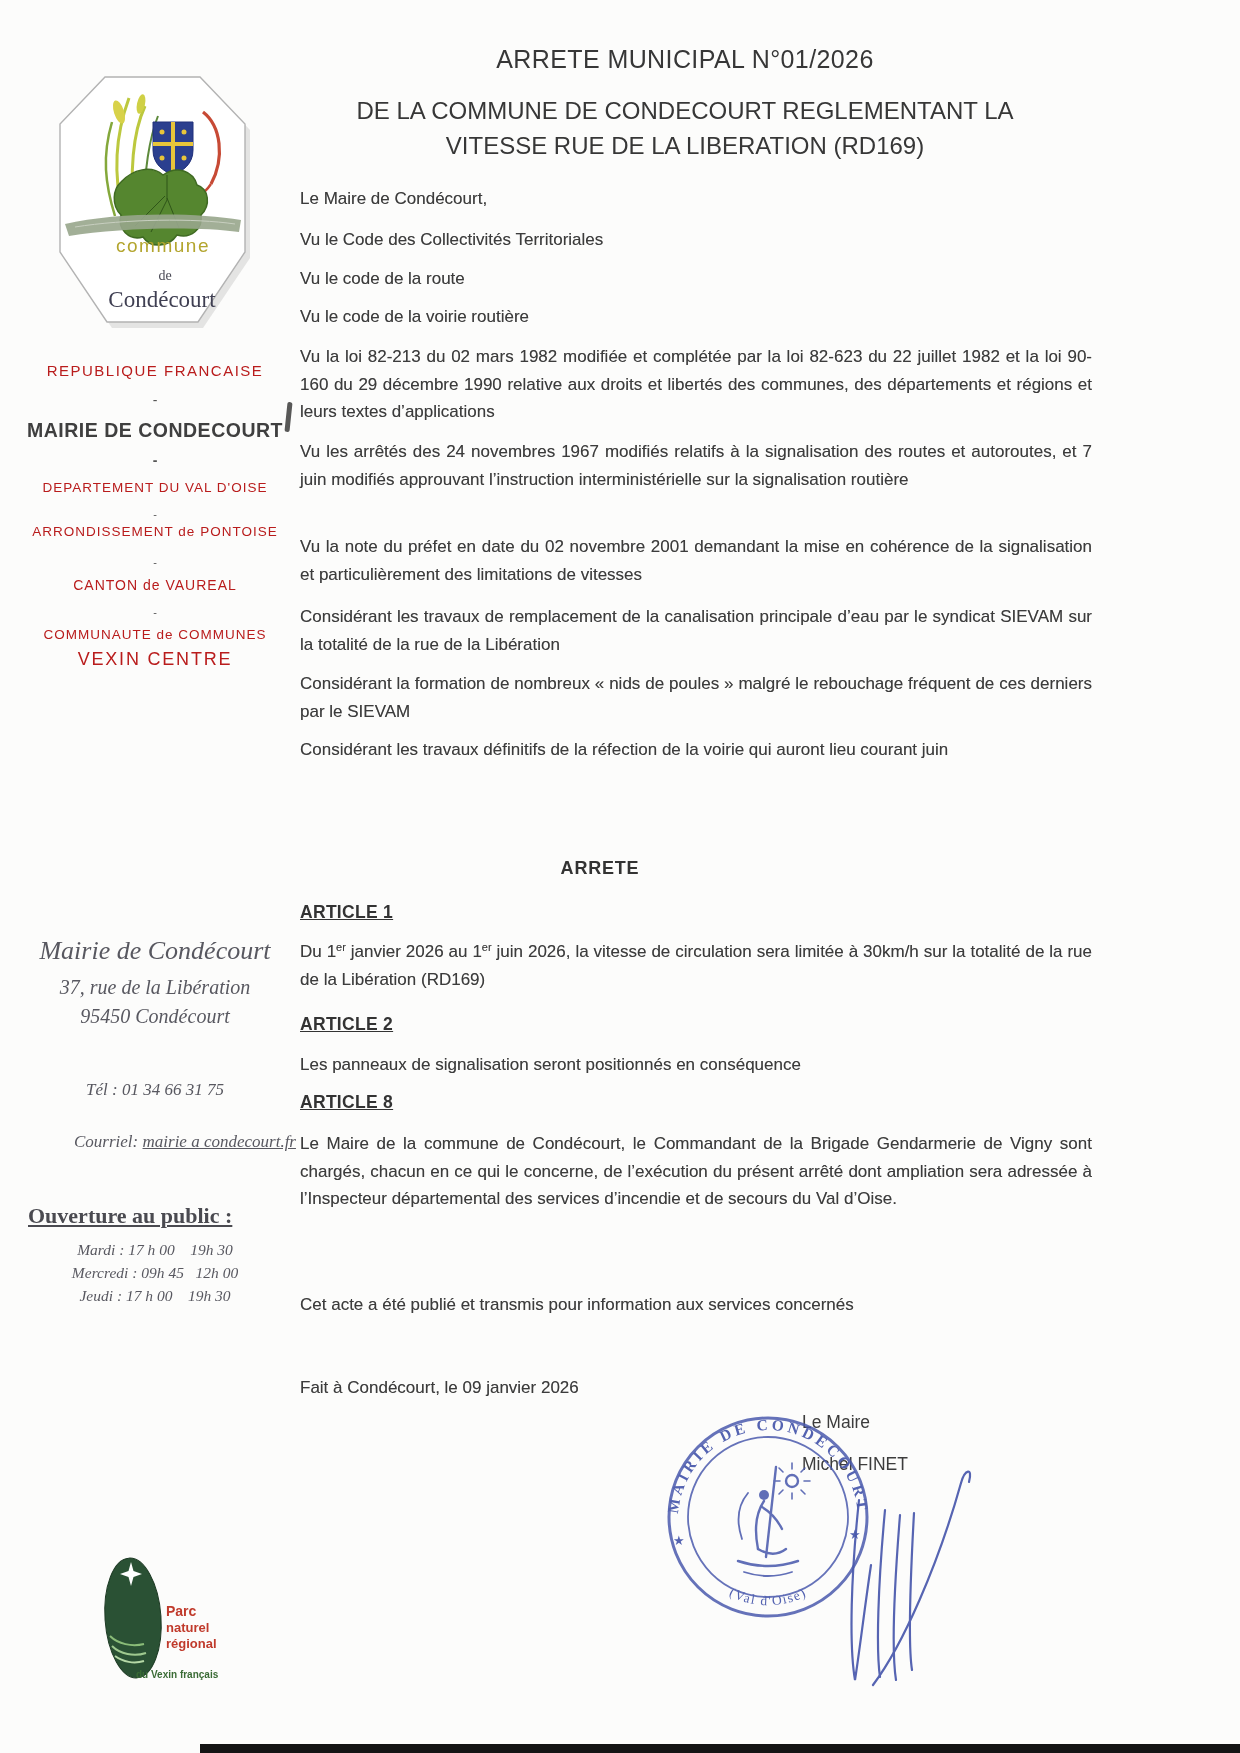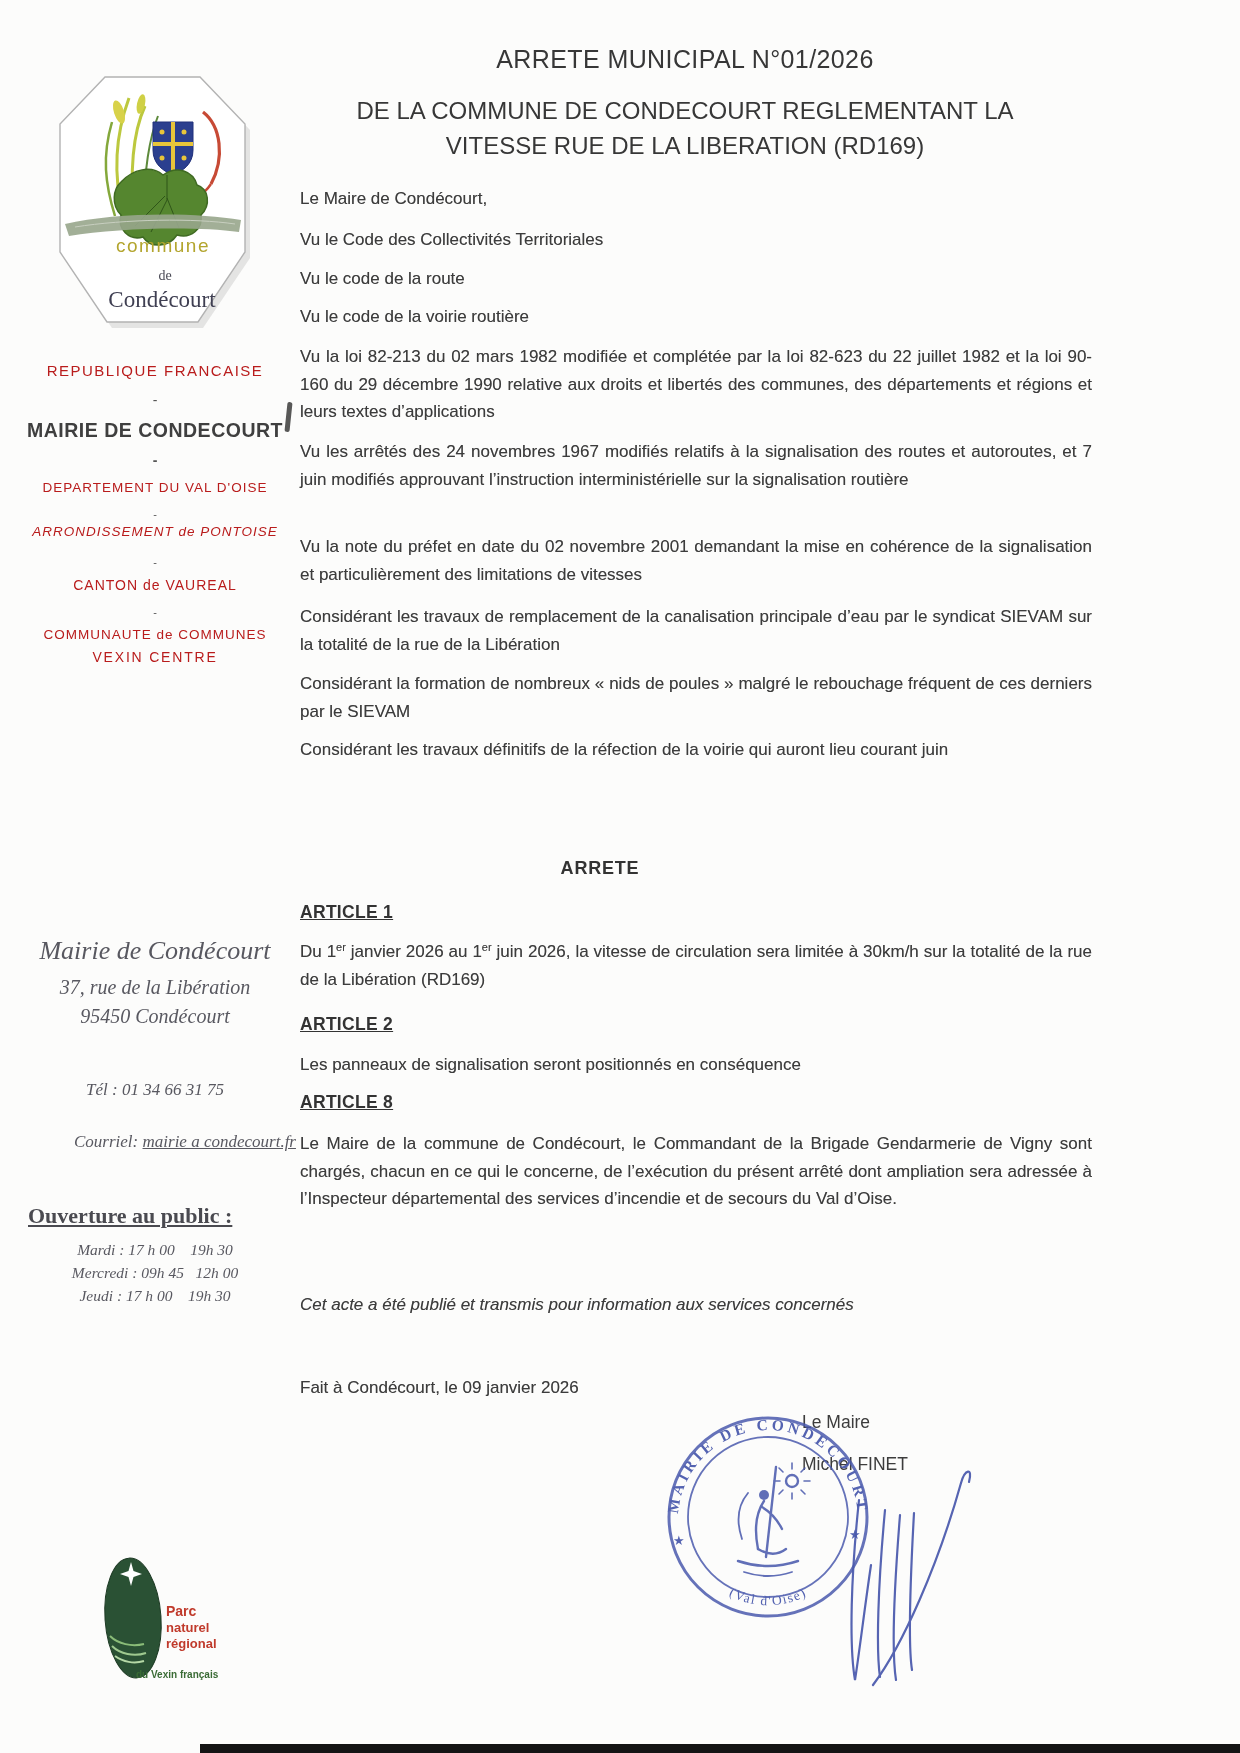--- a/index.html
+++ b/index.html
@@ -71,26 +71,26 @@
     <text x="110" y="206" text-anchor="middle" font-family="Liberation Serif, serif" font-size="14" fill="#4a4a55">de</text>
     <text x="107" y="233" text-anchor="middle" font-family="Liberation Serif, serif" font-size="23" fill="#3f3f52">Condécourt</text>
   </svg>
 
   <div class="abs side" style="top:362px;font-size:15px;letter-spacing:1.5px;">REPUBLIQUE FRANCAISE</div>
   <div class="abs side-sep" style="top:392px;">-</div>
   <div class="abs side" style="top:419px;font-size:19.5px;font-weight:600;letter-spacing:.5px;color:#3f3f3f;">MAIRIE DE CONDECOURT</div>
   <div class="abs side-sep" style="top:452px;font-weight:bold;">-</div>
   <div class="abs side" style="top:480px;font-size:13.5px;">DEPARTEMENT DU VAL D'OISE</div>
   <div class="abs side-sep" style="top:508px;font-size:11px;">-</div>
-  <div class="abs side" style="top:524px;font-size:13.5px;font-style:italic;">ARRONDISSEMENT de PONTOISE</div>
+  <div class="abs side" style="top:524px;font-size:13.5px;">ARRONDISSEMENT de PONTOISE</div>
   <div class="abs side-sep" style="top:556px;font-size:11px;">-</div>
   <div class="abs side" style="top:577px;font-size:14px;">CANTON de VAUREAL</div>
   <div class="abs side-sep" style="top:606px;font-size:11px;">-</div>
   <div class="abs side" style="top:627px;font-size:13.5px;">COMMUNAUTE de COMMUNES</div>
-  <div class="abs side" style="top:649px;font-size:14px;letter-spacing:1.8px;">VEXIN CENTRE</div>
+  <div class="abs side" style="top:649px;font-size:18px;letter-spacing:1.8px;">VEXIN CENTRE</div>
 
   <div class="abs addr serif-it" style="top:936px;font-size:26px;">Mairie de Condécourt</div>
   <div class="abs addr serif-it" style="top:976px;font-size:20px;">37, rue de la Libération</div>
   <div class="abs addr serif-it" style="top:1005px;font-size:20px;">95450 Condécourt</div>
   <div class="abs addr serif-it" style="top:1080px;font-size:17px;">Tél : 01 34 66 31 75</div>
   <div class="abs serif-it" style="left:15px;top:1132px;width:300px;text-align:center;font-size:17px;padding-left:20px;"><span>Courriel:</span> <span class="email-u">mairie a condecourt.fr</span></div>
   <div class="abs opening" style="left:28px;top:1203px;font-size:22px;">Ouverture au public :</div>
   <div class="abs addr serif-it" style="top:1241px;font-size:15.5px;">Mardi : 17 h 00&nbsp;&nbsp;&nbsp;&nbsp;19h 30</div>
   <div class="abs addr serif-it" style="top:1264px;font-size:15.5px;">Mercredi : 09h 45&nbsp;&nbsp;&nbsp;12h 00</div>
   <div class="abs addr serif-it" style="top:1287px;font-size:15.5px;">Jeudi : 17 h 00&nbsp;&nbsp;&nbsp;&nbsp;19h 30</div>
@@ -116,21 +116,21 @@
 
   <div class="abs artlabel" style="top:902px;">ARTICLE 1</div>
   <div class="abs par" style="top:938px;"><span>Du 1</span><sup class="er">er</sup><span> janvier 2026 au 1</span><sup class="er">er</sup><span> juin 2026, la vitesse de circulation sera limitée à 30km/h sur la totalité de la rue de la Libération (RD169)</span></div>
 
   <div class="abs artlabel" style="top:1014px;">ARTICLE 2</div>
   <div class="abs par single" style="top:1051px;">Les panneaux de signalisation seront positionnés en conséquence</div>
 
   <div class="abs artlabel" style="top:1092px;">ARTICLE 8</div>
   <div class="abs par" style="top:1130px;">Le Maire de la commune de Condécourt, le Commandant de la Brigade Gendarmerie de Vigny sont chargés, chacun en ce qui le concerne, de l’exécution du présent arrêté dont ampliation sera adressée à l’Inspecteur départemental des services d’incendie et de secours du Val d’Oise.</div>
 
-  <div class="abs par single" style="top:1291px;font-style:italic;">Cet acte a été publié et transmis pour information aux services concernés</div>
+  <div class="abs par single" style="top:1291px;">Cet acte a été publié et transmis pour information aux services concernés</div>
   <div class="abs par single" style="top:1374px;">Fait à Condécourt, le 09 janvier 2026</div>
 
   <div class="abs sign-line" style="left:802px;top:1412px;">Le Maire</div>
   <div class="abs sign-line" style="left:802px;top:1454px;">Michel FINET</div>
 
   <svg class="abs stamp-wrap" style="left:660px;top:1409px;" width="216" height="216" viewBox="0 0 216 216">
     <defs>
       <path id="arcTop" d="M 20,130 A 90,90 0 1 1 196,130" fill="none"></path>
       <path id="arcBot" d="M 32,148 A 84,84 0 0 0 184,148" fill="none"></path>
     </defs>

